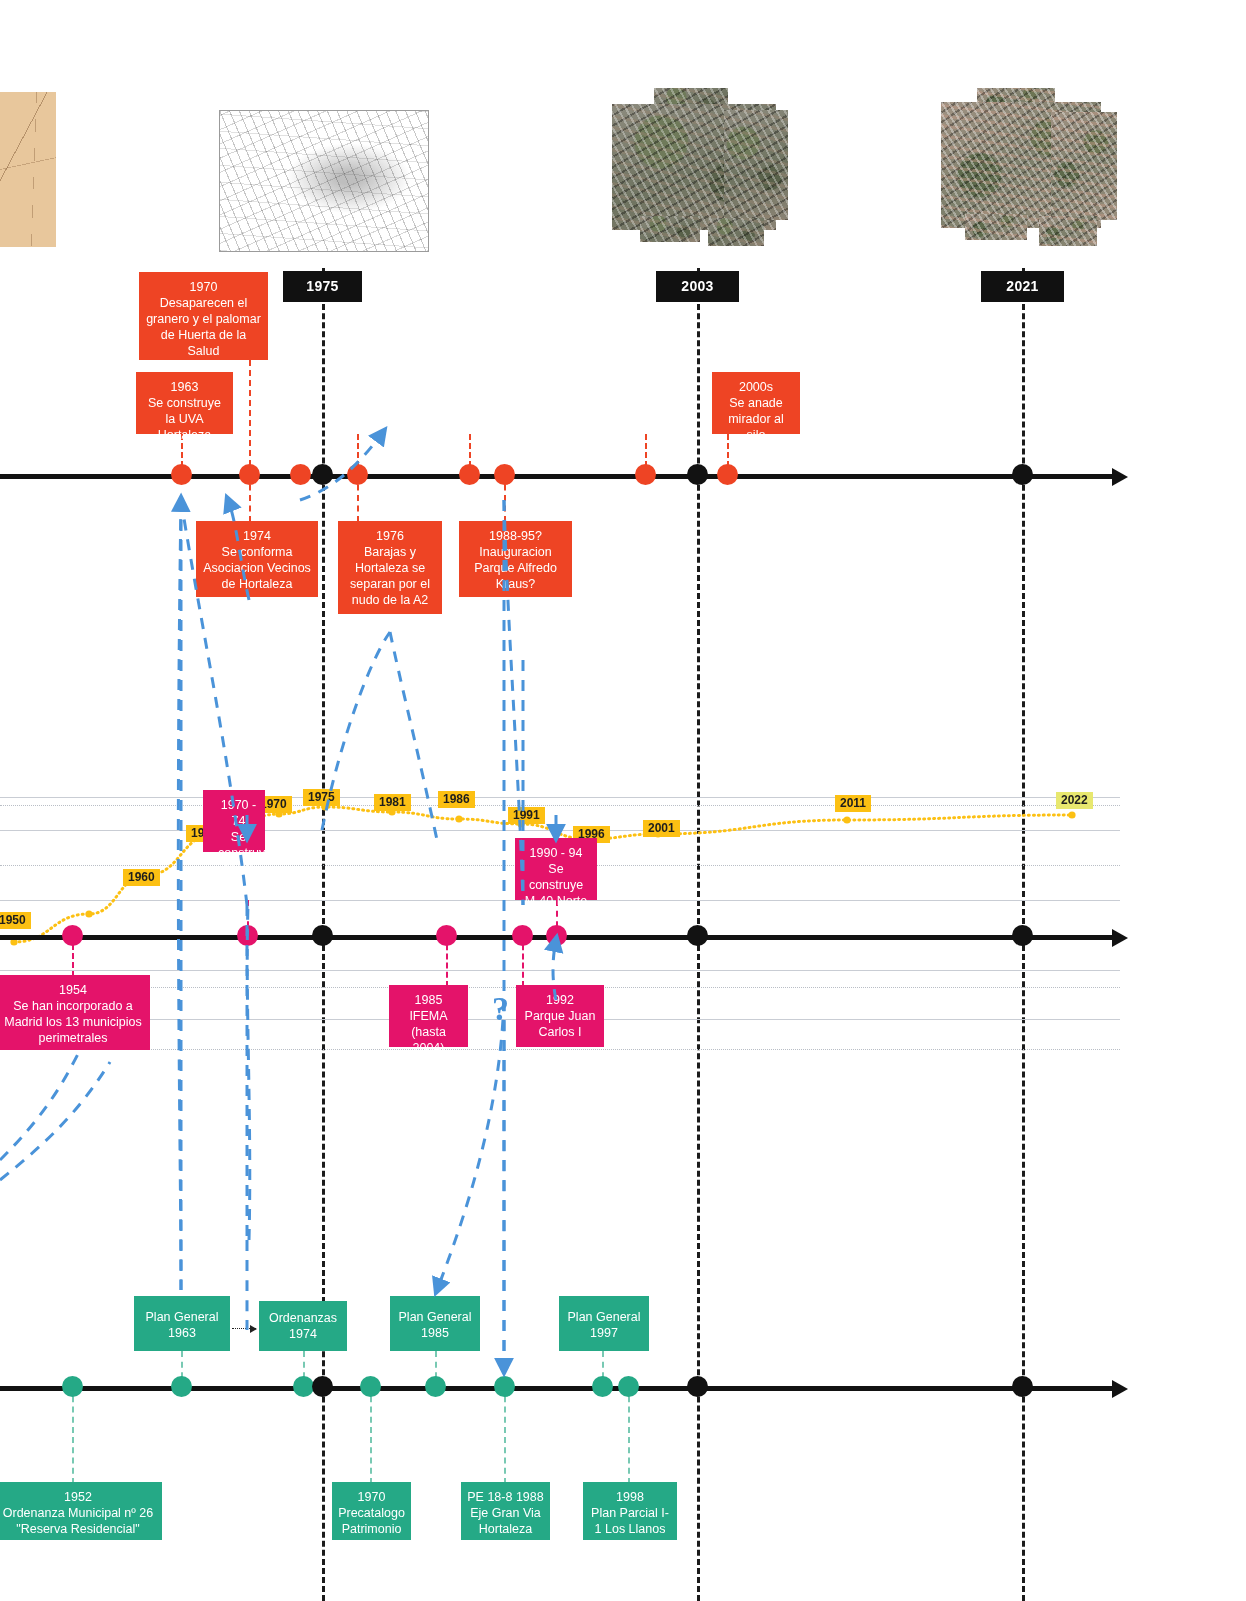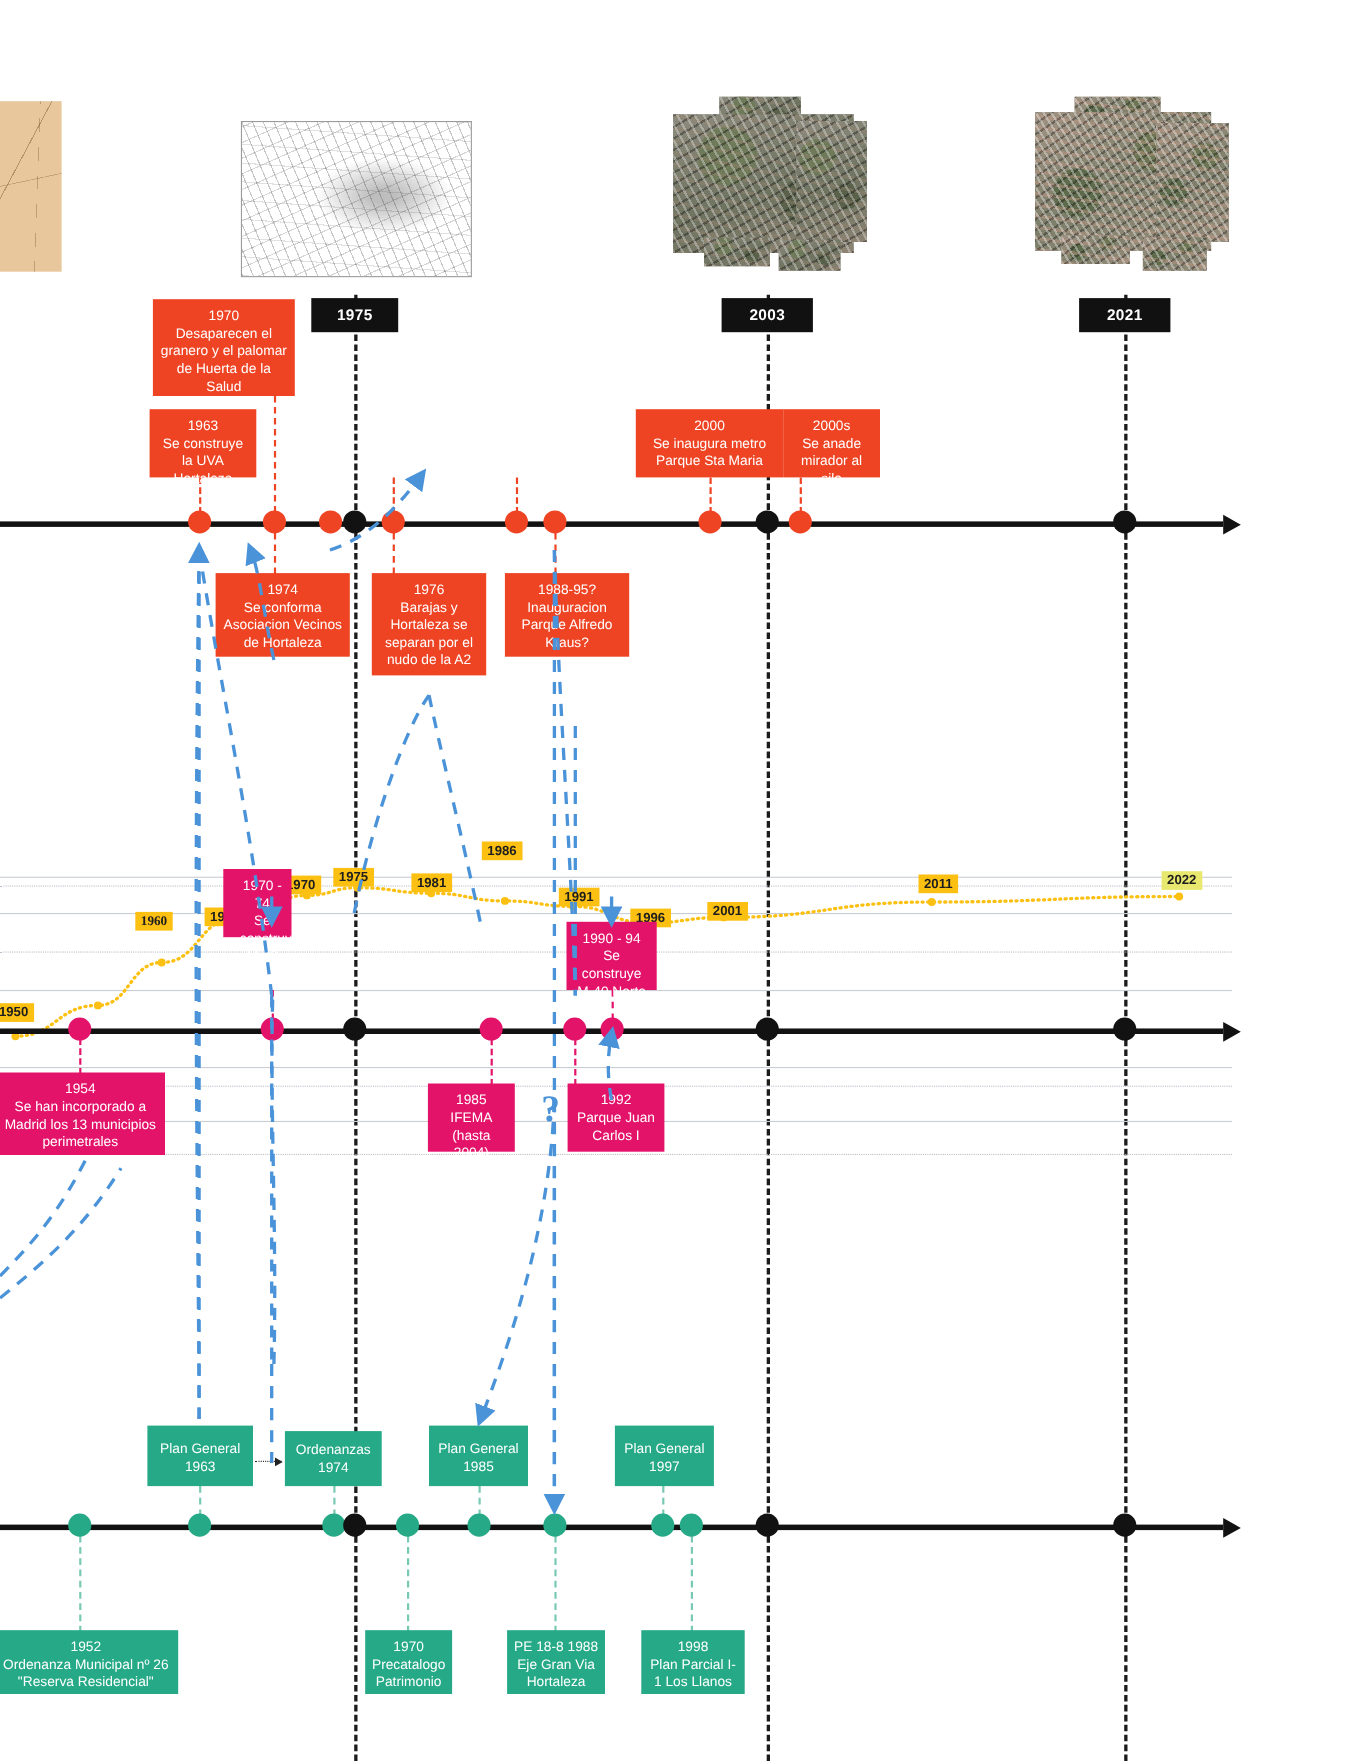--- a/index.html
+++ b/index.html
@@ -169,24 +169,20 @@
   <div class="dot dot-black" style="left:687px;top:464px;width:21px;height:21px;"></div>
   <div class="dot dot-black" style="left:1012px;top:464px;width:21px;height:21px;"></div>
 
   <div class="card card-red" style="left:139px;top:272px;width:129px;height:88px;">
     <span class="yr">1970</span>
     <span>Desaparecen el granero y el palomar de Huerta de la Salud</span>
   </div>
   <div class="card card-red" style="left:136px;top:372px;width:97px;height:62px;">
     <span class="yr">1963</span>
     <span>Se construye la UVA Hortaleza</span>
-  </div>
-  <div class="card card-red" style="left:578px;top:372px;width:134px;height:62px;">
-    <span class="yr">2000</span>
-    <span>Se inaugura metro Parque Sta Maria</span>
   </div>
   <div class="card card-red" style="left:712px;top:372px;width:88px;height:62px;">
     <span class="yr">2000s</span>
     <span>Se anade mirador al silo</span>
   </div>
 
   <div class="card card-red" style="left:196px;top:521px;width:122px;height:76px;">
     <span class="yr">1974</span>
     <span>Se conforma Asociacion Vecinos de Hortaleza</span>
   </div>
@@ -221,26 +217,26 @@
         <circle cx="392" cy="670" r="3.6" fill="#fcc013"></circle>
         <circle cx="459" cy="677" r="3.6" fill="#fcc013"></circle>
         <circle cx="521" cy="682" r="3.6" fill="#fcc013"></circle>
         <circle cx="588" cy="697" r="3.6" fill="#fcc013"></circle>
         <circle cx="658" cy="692" r="3.6" fill="#fcc013"></circle>
         <circle cx="847" cy="678" r="3.6" fill="#fcc013"></circle>
         <circle cx="1072" cy="673" r="3.6" fill="#fcc013"></circle>
       </svg>
     <div id="pill-layer">
         <div class="ylabel-pill" style="left: -6px; top: 770px;">1950</div>
-        <div class="ylabel-pill" style="left: 123px; top: 687px; font-family: Liberation Serif, serif;">1960</div>
+        <div class="ylabel-pill" style="left: 123px; top: 727px;">1960</div>
         <div class="ylabel-pill" style="left: 186px; top: 683px;">1965</div>
         <div class="ylabel-pill" style="left: 255px; top: 654px;">1970</div>
         <div class="ylabel-pill" style="left: 303px; top: 647px;">1975</div>
         <div class="ylabel-pill" style="left: 374px; top: 652px;">1981</div>
-        <div class="ylabel-pill" style="left: 438px; top: 623px;">1986</div>
+        <div class="ylabel-pill" style="left: 438px; top: 649px;">1986</div>
         <div class="ylabel-pill" style="left: 508px; top: 665px;">1991</div>
         <div class="ylabel-pill" style="left: 573px; top: 684px;">1996</div>
         <div class="ylabel-pill" style="left: 643px; top: 678px;">2001</div>
         <div class="ylabel-pill" style="left: 835px; top: 653px;">2011</div>
         <div class="ylabel-pill pale" style="left: 1056px; top: 650px;">2022</div>
       </div>
   </div>
 
   <div class="axis" style="left:0;top:935px;width:1112px;"></div>
   <div class="axis-arrow" style="left:1112px;top:929px;"></div>

